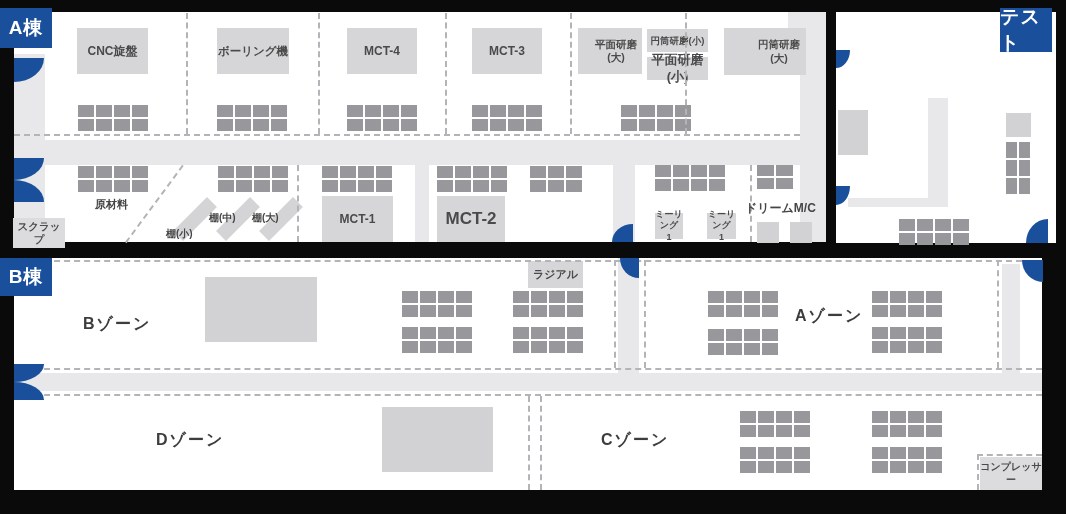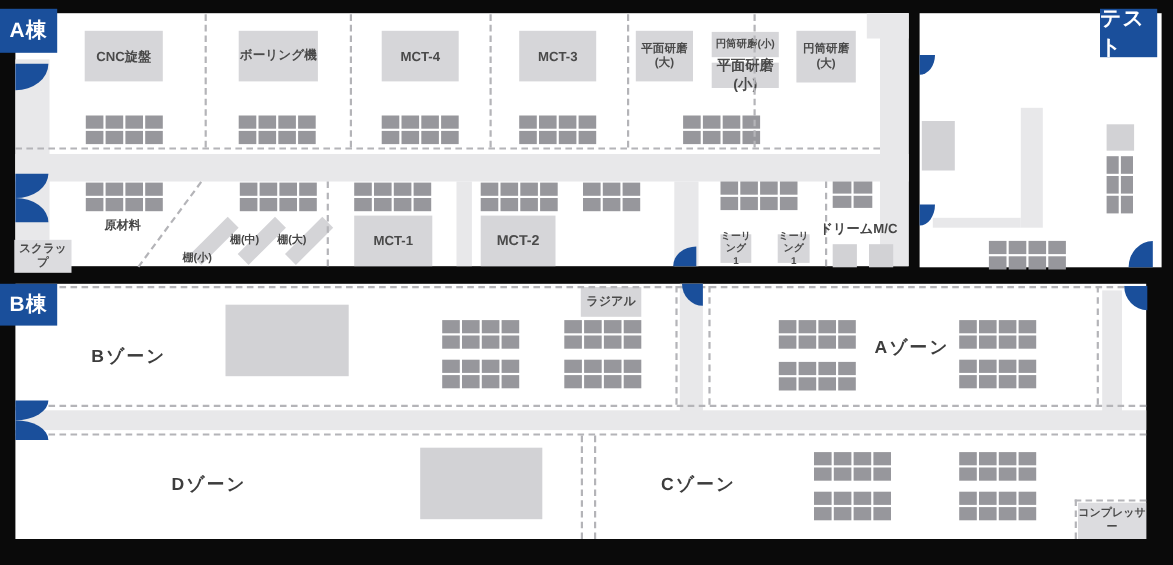--- a/index.html
+++ b/index.html
@@ -70,28 +70,28 @@
     <div class="box plain" style="left: 205px; top: 277px; width: 112px; height: 65px;"></div>
     <div class="box plain" style="left: 382px; top: 407px; width: 111px; height: 65px;"></div>
     <div class="box plain" style="left: 838px; top: 110px; width: 30px; height: 45px;"></div>
     <div class="box plain" style="left: 1006px; top: 113px; width: 25px; height: 24px;"></div>
     <div class="box plain" style="left: 757px; top: 222px; width: 22px; height: 21px;"></div>
     <div class="box plain" style="left: 790px; top: 222px; width: 22px; height: 21px;"></div>
     <div class="box" style="left: 77px; top: 28px; width: 71px; height: 46px; font-size: 12px;">CNC旋盤</div>
     <div class="box" style="left: 217px; top: 28px; width: 72px; height: 46px; font-size: 11.5px;">ボーリング機</div>
     <div class="box" style="left: 347px; top: 28px; width: 70px; height: 46px; font-size: 12px;">MCT-4</div>
     <div class="box" style="left: 472px; top: 28px; width: 70px; height: 46px; font-size: 12px;">MCT-3</div>
-    <div class="box" style="left: 578px; top: 28px; width: 52px; height: 46px; font-size: 10.5px;">平面研磨
+    <div class="box" style="left: 578px; top: 28px; width: 52px; height: 46px; font-size: 10.5px; padding-left: 12px;">平面研磨
 (大)</div>
     <div class="box" style="left: 647px; top: 29px; width: 61px; height: 23px; font-size: 9.5px;">円筒研磨(小)</div>
     <div class="box" style="left: 647px; top: 57px; width: 61px; height: 23px; font-size: 13px;">平面研磨(小)</div>
-    <div class="box" style="left: 724px; top: 28px; width: 54px; height: 47px; font-size: 10.5px;">円筒研磨
+    <div class="box" style="left: 724px; top: 28px; width: 54px; height: 47px; font-size: 10.5px; padding-left: 28px;">円筒研磨
 (大)</div>
     <div class="box" style="left: 322px; top: 196px; width: 71px; height: 46px; font-size: 12px;">MCT-1</div>
-    <div class="box" style="left: 437px; top: 196px; width: 68px; height: 46px; font-size: 13px;">MCT-2</div>
+    <div class="box" style="left: 437px; top: 196px; width: 68px; height: 46px; font-size: 17px;">MCT-2</div>
     <div class="box" style="left: 528px; top: 213px; width: 55px; height: 27px; font-size: 11px; margin-top: 48px;">ラジアル</div>
     <div class="box" style="left: 655px; top: 213px; width: 28px; height: 26px; font-size: 9px;">ミーリング
 1</div>
     <div class="box" style="left: 707px; top: 213px; width: 29px; height: 26px; font-size: 9px;">ミーリング
 1</div>
     <div class="box lightbox" style="left: 13px; top: 218px; width: 52px; height: 30px; font-size: 10.5px;">スクラップ</div>
     <div class="box lightbox" style="left: 980px; top: 457px; width: 62px; height: 33px; font-size: 10px;">コンプレッサー</div>
     <div class="flabel" style="left: 95px; top: 197px; font-size: 11px;">原材料</div>
     <div class="flabel" style="left: 166px; top: 211px; font-size: 10px; margin-top: 16px;">棚(小)</div>
     <div class="flabel" style="left: 209px; top: 211px; font-size: 10px;">棚(中)</div>

